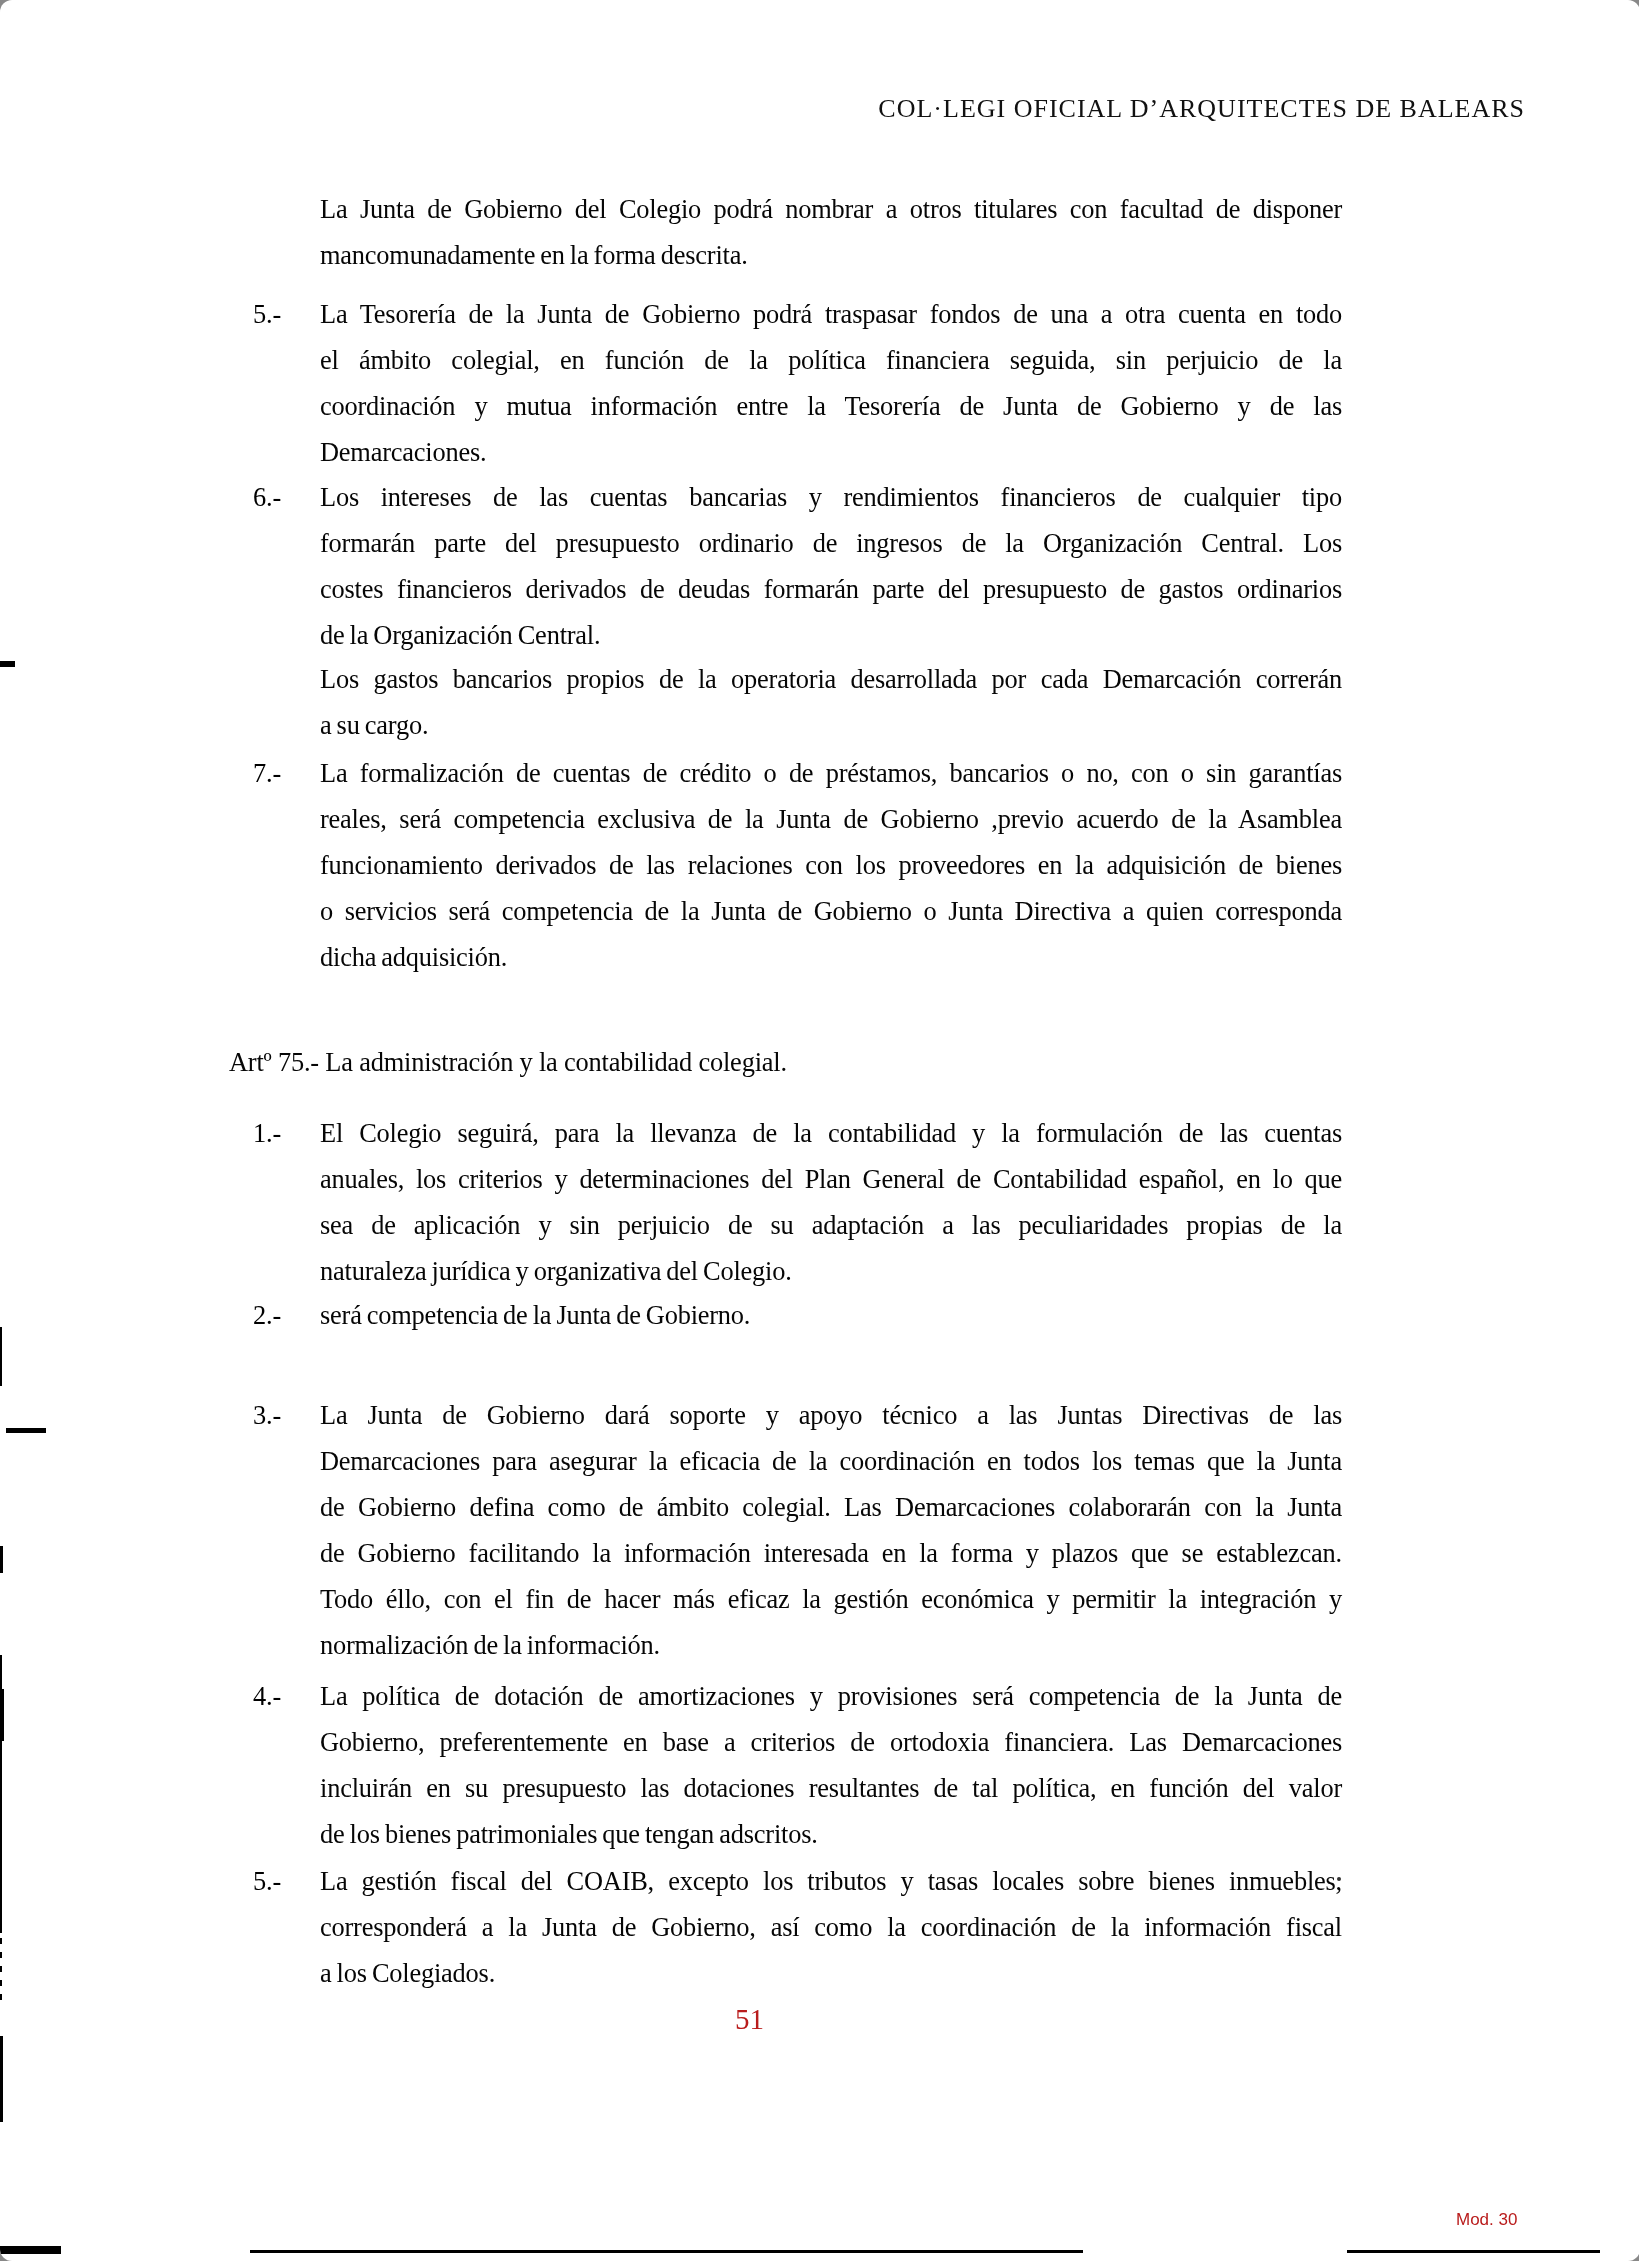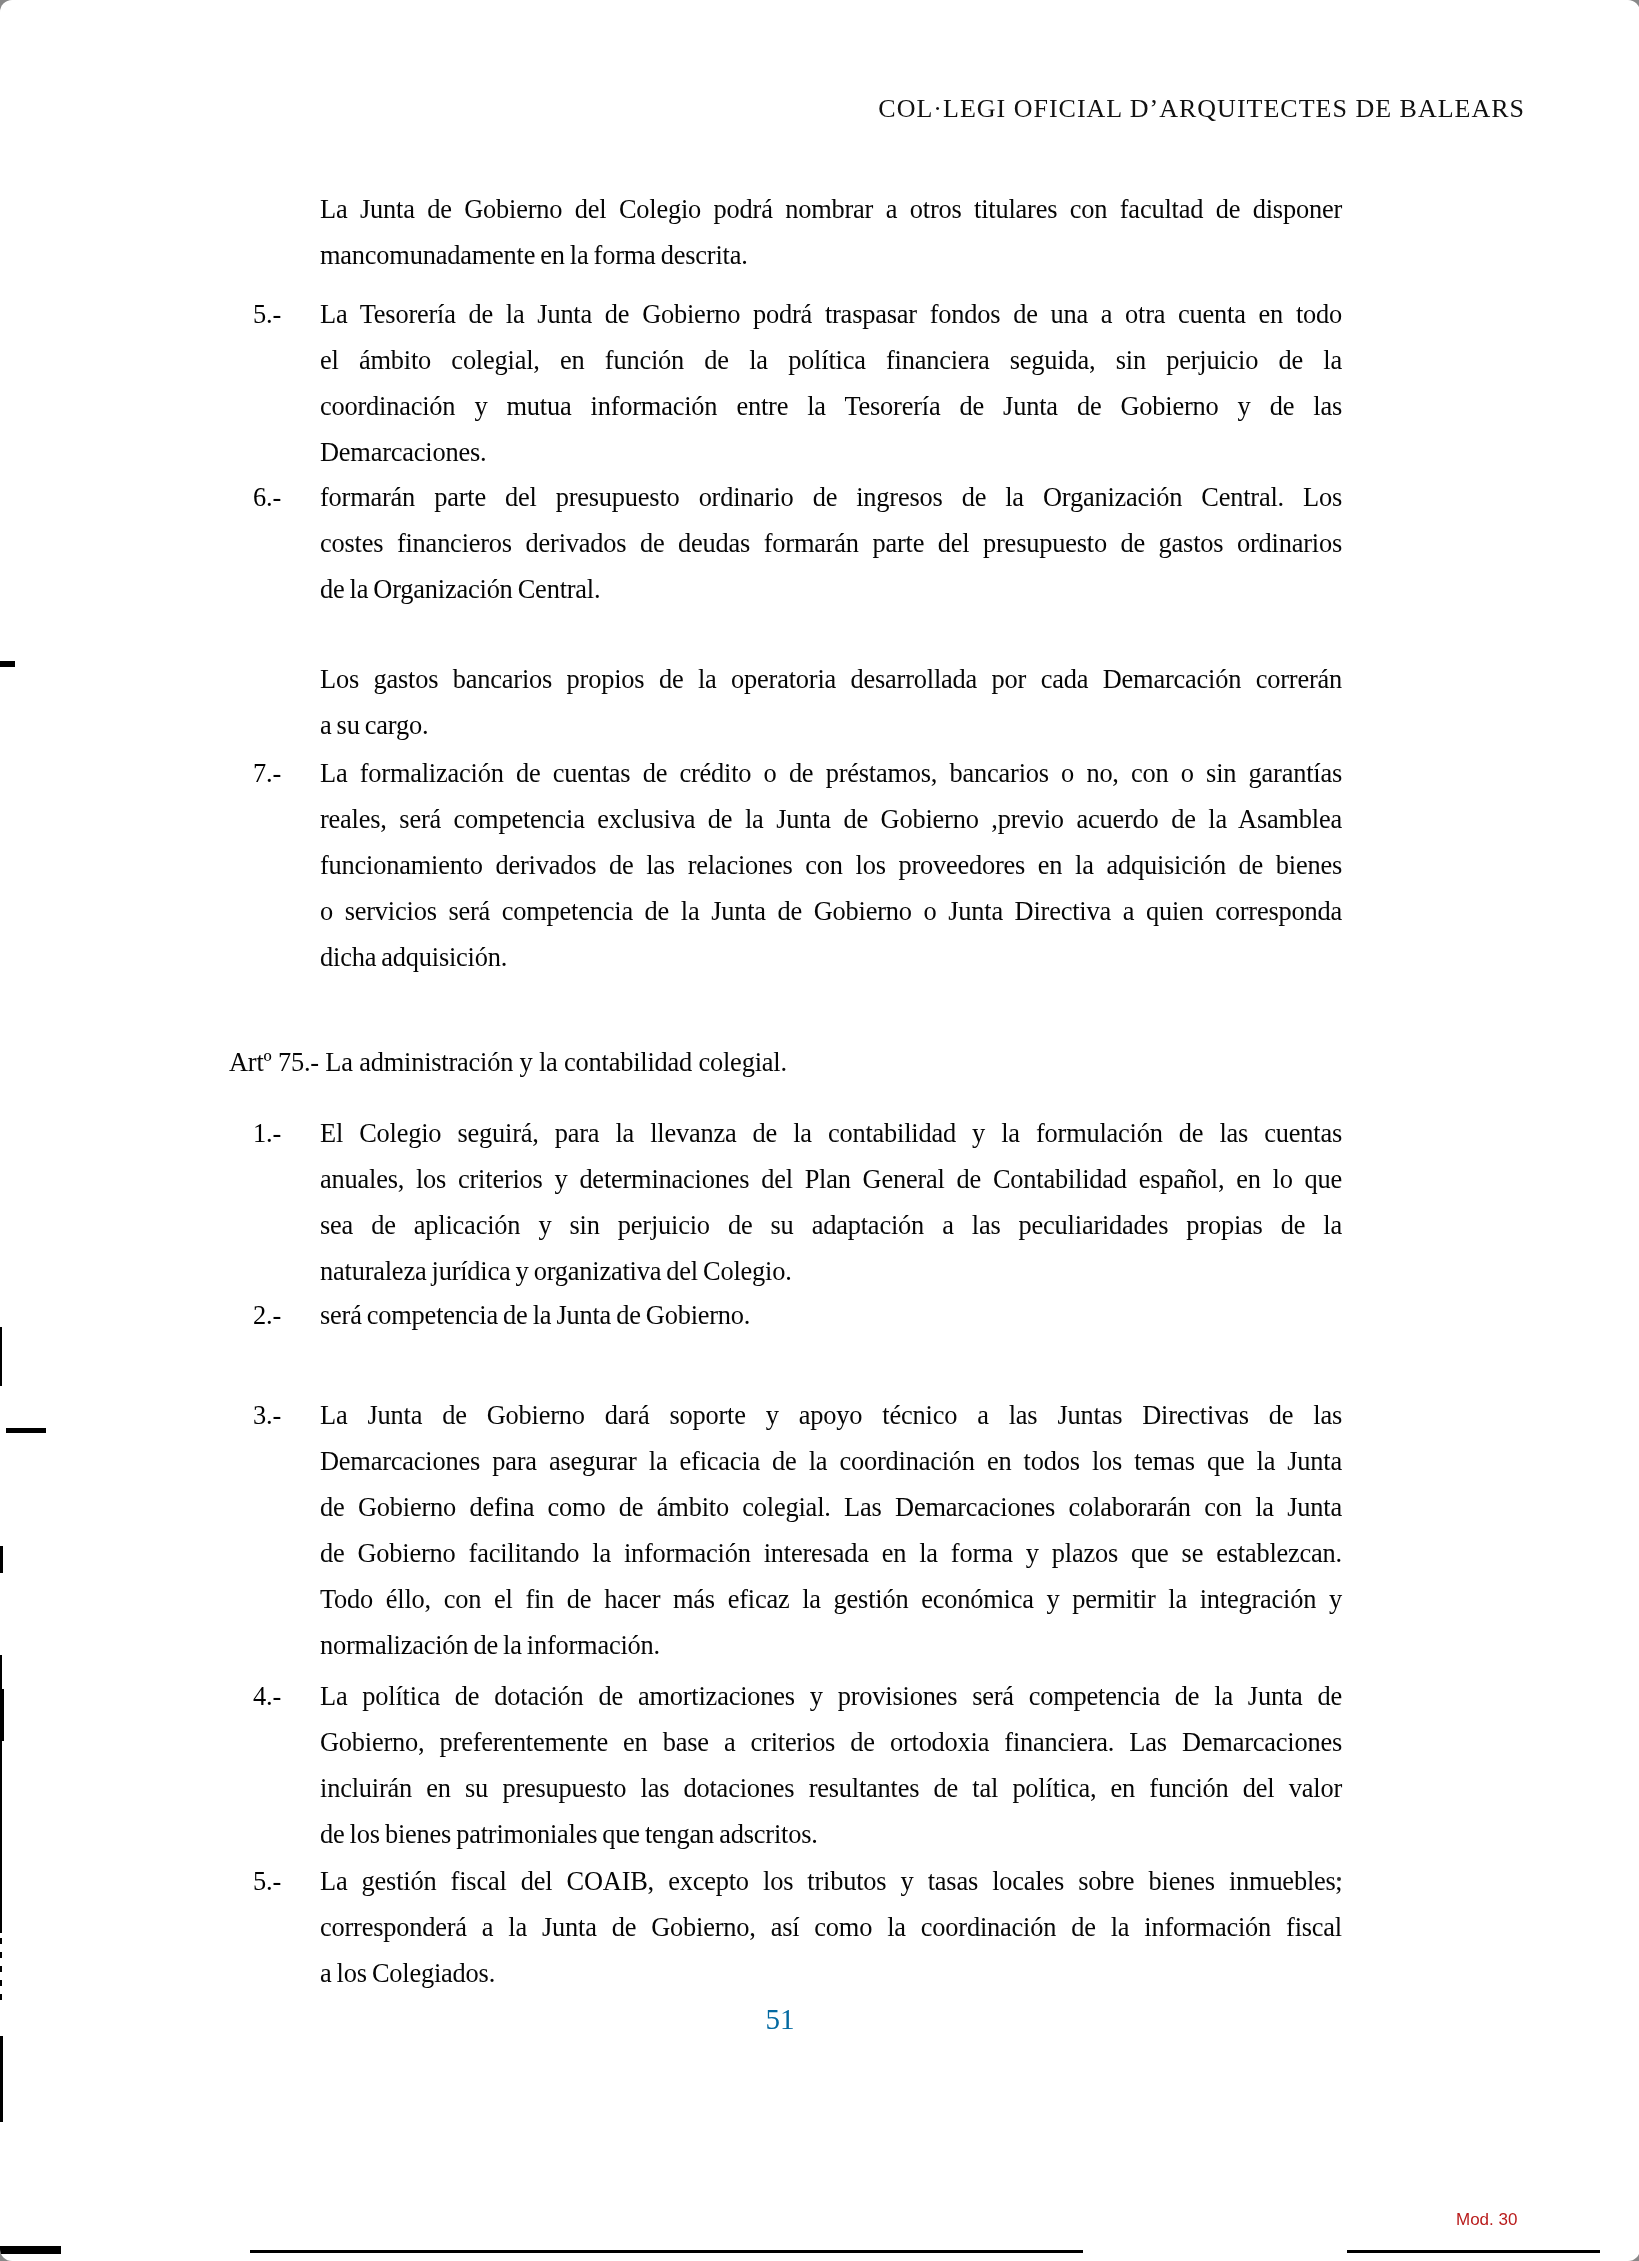--- a/index.html
+++ b/index.html
@@ -56,23 +56,23 @@
     font-size:26.4px;
     line-height:46px;
     letter-spacing:-0.2px;
     color:#060606;
     white-space:nowrap;
   }
   .page-number{
     position:absolute;
     left:735px; top:2003px;
     width:90px;
-    text-align:center;
+    text-align:left;
     font-size:29px;
-    color:#0369a1;
+    color:#b91c1c;
   }
   .mod-label{
     position:absolute;
     left:1456px; top:2210px;
     font-family:"Liberation Sans", sans-serif;
     font-size:17px;
     color:#b91c1c;
     white-space:nowrap;
   }
   
@@ -116,20 +116,21 @@
         <div class="pline">La Tesorería de la Junta de Gobierno podrá traspasar fondos de una a otra cuenta en todo</div>
         <div class="pline">el ámbito colegial, en función de la política financiera seguida, sin perjuicio de la</div>
         <div class="pline">coordinación y mutua información entre la Tesorería de Junta de Gobierno y de las</div>
         <div class="pline">Demarcaciones.</div>
       </div>
   </div>
 
   <div class="block" style="top:474px">
     <span class="num">6.-</span>
     <div class="lines">
+        <div class="pline">Los intereses de las cuentas bancarias y rendimientos financieros de cualquier tipo</div>
         <div class="pline">formarán parte del presupuesto ordinario de ingresos de la Organización Central. Los</div>
         <div class="pline">costes financieros derivados de deudas formarán parte del presupuesto de gastos ordinarios</div>
         <div class="pline">de la Organización Central.</div>
       </div>
   </div>
 
   <div class="block" style="top:656px">
     <span class="num"></span>
     <div class="lines">
         <div class="pline">Los gastos bancarios propios de la operatoria desarrollada por cada Demarcación correrán</div>

